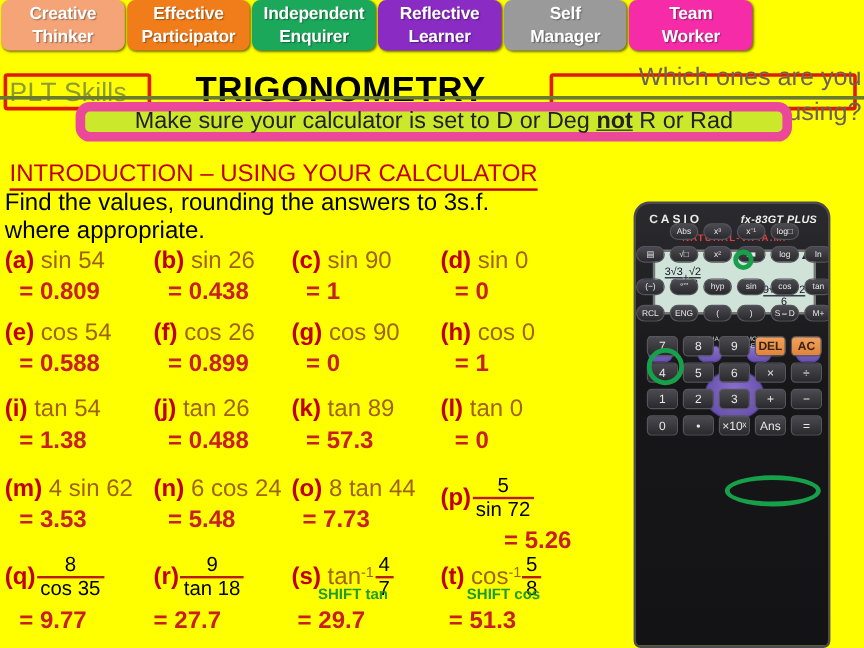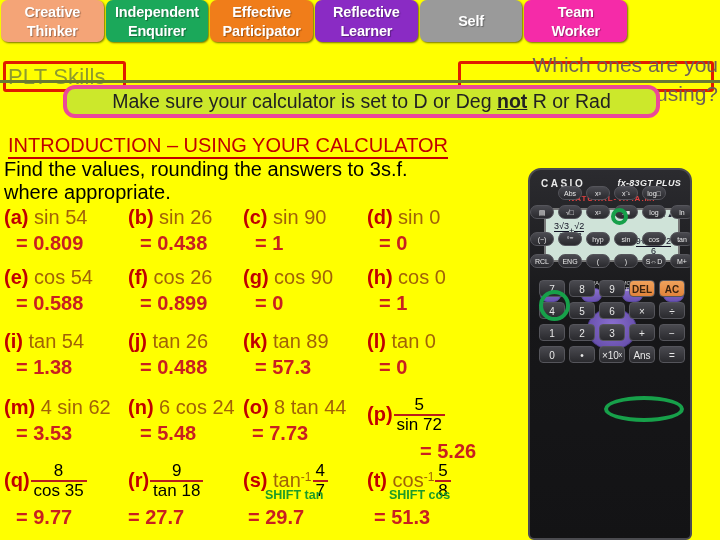--- a/index.html
+++ b/index.html
@@ -63,21 +63,21 @@
   }
   #greenline{
     position:absolute;left:0;top:80px;width:720px;height:3px;
     background:#6A7A33;
   }
 
   
   #deg-banner{
     position:absolute;left:63px;top:85px;width:597px;height:33px;
     background:#CCE82B;
-    border:4px solid #ec4899;
+    border:8px solid #ec4899;
     border-radius:12px;
     box-sizing:border-box;
     display:flex;align-items:center;justify-content:center;
   }
   #deg-text{
     font-size:19.5px;color:#222;white-space:nowrap;
   }
   #deg-text u{text-decoration:underline;font-weight:bold;}
 
   
@@ -182,44 +182,46 @@
   }
 </style>
 </head>
 <body>
 
 <div id="plt-banner">
     <div class="plt-chip" style="background: rgb(244, 164, 119);">
       <span>Creative</span>
       <span>Thinker</span>
     </div>
+    <div class="plt-chip" style="background: rgb(240, 125, 26);">
+      <span>Effective</span>
+      <span>Participator</span>
+    </div>
     <div class="plt-chip" style="background: rgb(27, 168, 90);">
       <span>Independent</span>
       <span>Enquirer</span>
     </div>
-    <div class="plt-chip" style="background: rgb(240, 125, 26);">
-      <span>Effective</span>
-      <span>Participator</span>
-    </div>
     <div class="plt-chip" style="background: rgb(138, 43, 196);">
       <span>Reflective</span>
       <span>Learner</span>
     </div>
     <div class="plt-chip" style="background: rgb(154, 154, 154);">
       <span>Self</span>
+      <span>Manager</span>
     </div>
     <div class="plt-chip" style="background: rgb(245, 43, 168);">
       <span>Team</span>
       <span>Worker</span>
     </div>
   </div>
 
 <div id="title-row">
   <div id="plt-skills-box"></div>
   <div id="plt-skills-label">PLT Skills</div>
+  <div id="main-title">TRIGONOMETRY</div>
   <div id="which-ones-box"></div>
   <div id="which-ones-text">Which ones are you using?</div>
 </div>
 <div id="greenline"></div>
 
 <div id="deg-banner">
   <div id="deg-text">
     <span>Make sure your calculator is set to D or Deg </span><u>not</u><span> R or Rad</span>
   </div>
 </div>

